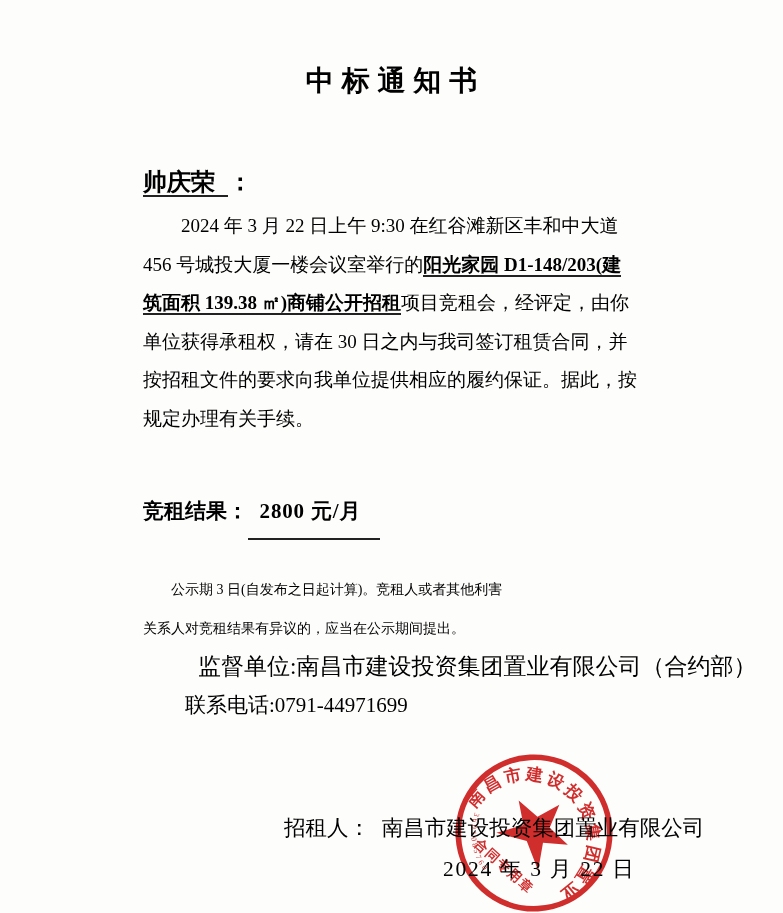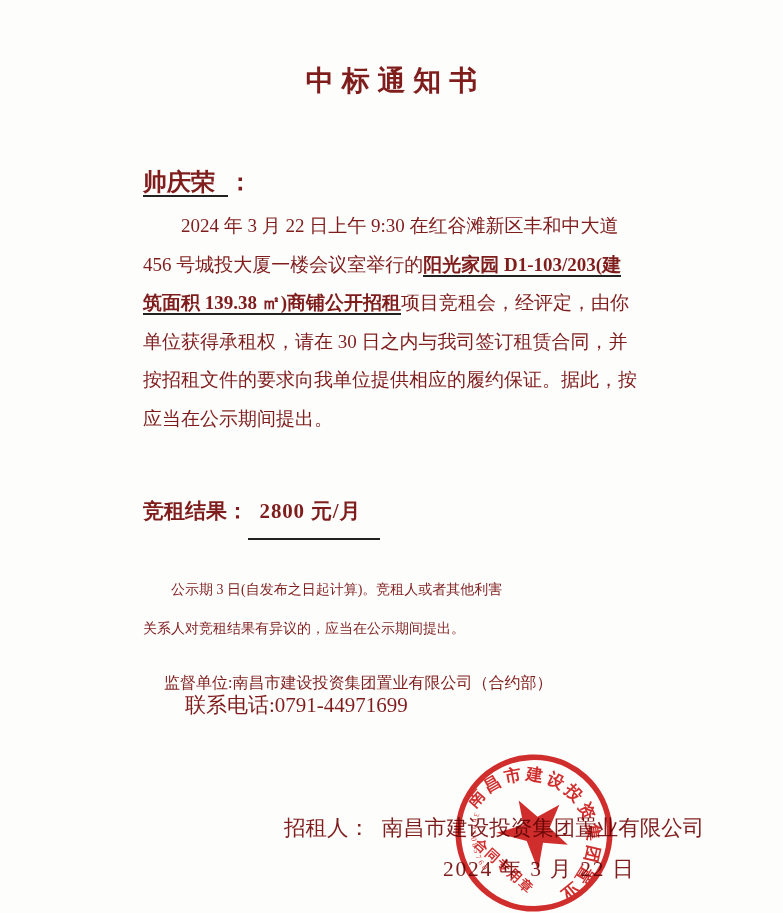--- a/index.html
+++ b/index.html
@@ -3,21 +3,21 @@
 <meta charset="utf-8">
 <style>
   html,body{margin:0;padding:0;background:#e8e8e8;}
   .page{
     position:relative;
     width:783px;height:913px;
     margin:0 auto;
     background:#fdfdfc;
     overflow:hidden;
     font-family:"Liberation Serif","DejaVu Serif",serif;
-    color:#7f1d1d;
+    color:#000000;
   }
   .title{
     position:absolute;top:62px;left:0;right:0;
     margin:0;text-align:center;
     font-size:28px;font-weight:700;letter-spacing:0.28em;
     text-indent:0.28em;
   }
   .addressee{
     position:absolute;left:143px;top:166px;
     font-size:24px;font-weight:700;
@@ -37,22 +37,22 @@
   }
   .result-value{
     font-weight:700;border-bottom:2px solid #222;
     padding:0 0.9em 15px 0.55em;letter-spacing:0.04em;
   }
   .notice-par{
     position:absolute;left:143px;top:571px;width:512px;
     font-size:14px;line-height:38.5px;
   }
   .supervisor-line{
-    position:absolute;left:132px;top:648px;
-    font-size:16px;line-height:38px;text-indent:2em;white-space:nowrap;margin-top:16px;
+    position:absolute;left:152px;top:648px;
+    font-size:23px;line-height:38px;text-indent:2em;white-space:nowrap;
   }
   .phone-line{
     position:absolute;left:143px;top:686px;
     font-size:21px;line-height:38px;text-indent:2em;white-space:nowrap;
   }
   .signature-line{
     position:absolute;left:284px;top:810px;
     font-size:21.5px;line-height:36px;white-space:nowrap;
   }
   .sig-label{margin-right:0.55em;}
@@ -76,25 +76,25 @@
 <div class="page">
 
   <h1 class="title">中标通知书</h1>
 
   <div class="addressee">
     <span class="u-name">帅庆荣</span><span>：</span>
   </div>
 
   <div class="body-par">
     <div class="line indent"><span>2024 年 3 月 22 日上午 9:30 在红谷滩新区丰和中大道</span></div>
-    <div class="line"><span>456 号城投大厦一楼会议室举行的</span><span class="bu">阳光家园 D1-103/203(建</span></div>
+    <div class="line"><span>456 号城投大厦一楼会议室举行的</span><span class="bu">阳光家园 D1-148/203(建</span></div>
     <div class="line"><span class="bu">筑面积 139.38 ㎡)商铺公开招租</span><span>项目竞租会，经评定，由你</span></div>
     <div class="line"><span>单位获得承租权，请在 30 日之内与我司签订租赁合同，并</span></div>
     <div class="line"><span>按招租文件的要求向我单位提供相应的履约保证。据此，按</span></div>
-    <div class="line"><span>应当在公示期间提出。</span></div>
+    <div class="line"><span>规定办理有关手续。</span></div>
   </div>
 
   <div class="result-line">
     <span class="b">竞租结果：</span><span class="result-value">2800 元/月</span>
   </div>
 
   <div class="notice-par">
     <div class="line indent"><span>公示期 3 日(自发布之日起计算)。竞租人或者其他利害</span></div>
     <div class="line"><span>关系人对竞租结果有异议的，应当在公示期间提出。</span></div>
   </div>

